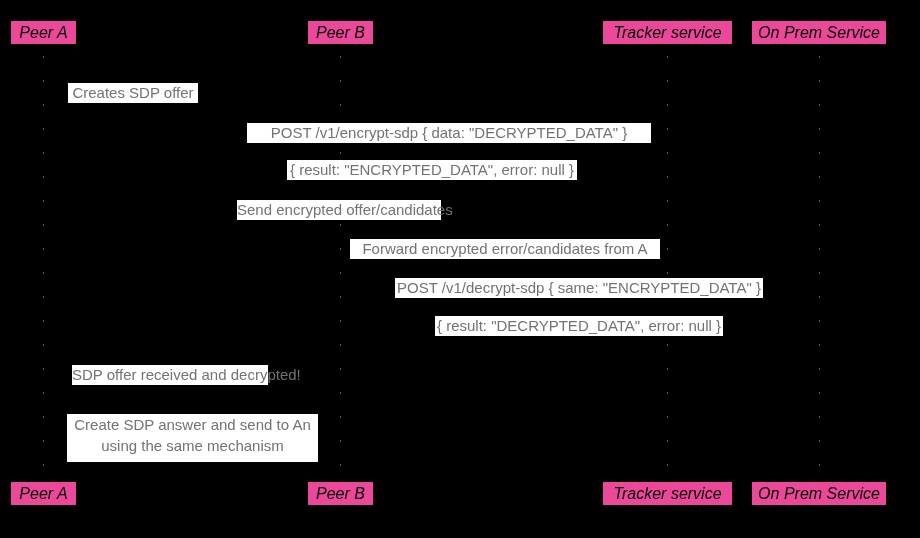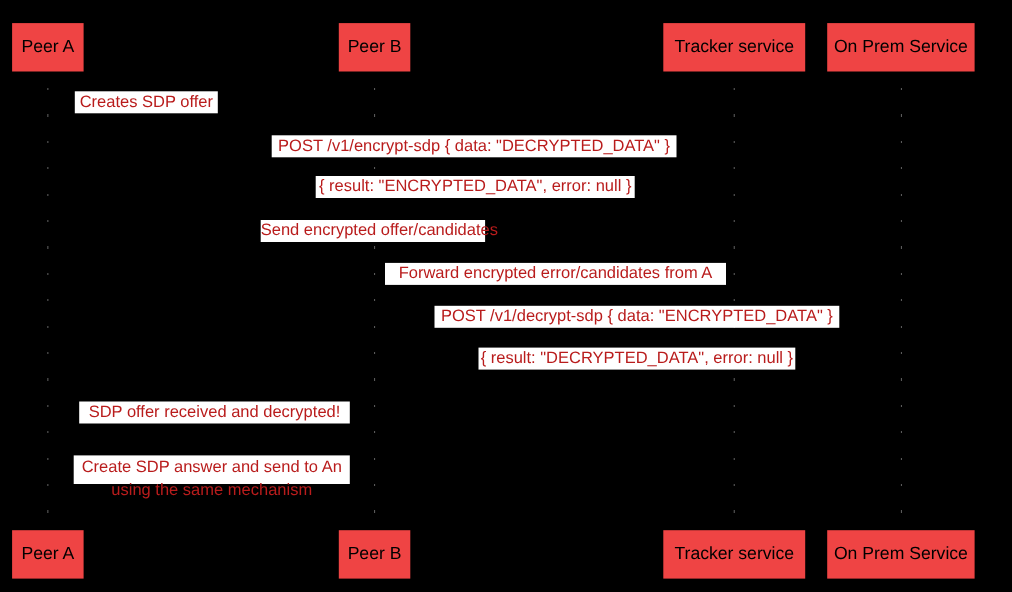--- a/index.html
+++ b/index.html
@@ -10,82 +10,83 @@
   .canvas {
     position: relative;
     width: 920px;
     height: 538px;
     background: #000000;
     overflow: hidden;
     font-family: "Liberation Sans", sans-serif;
   }
   .actor-box {
     position: absolute;
-    height: 44px;
-    background: #ef4444;
+    height: 23px;
+    background: #ec4899;
     color: #000000;
     display: flex;
     align-items: center;
     justify-content: center;
     font-size: 16px;
     box-sizing: border-box;
+    font-style: italic;
   }
   .lifeline {
     position: absolute;
     top: 56px;
     height: 426px;
     width: 1px;
     background: repeating-linear-gradient(
       to bottom,
       #5a5a5a 0px, #5a5a5a 2px,
       transparent 2px, transparent 24px
     );
   }
   .msg {
     position: absolute;
     background: #ffffff;
-    color: #b91c1c;
+    color: #737373;
     font-size: 15px;
     line-height: 20px;
     text-align: center;
     height: 20px;
     box-sizing: border-box;
     white-space: nowrap;
     z-index: 2;
   }
   .msg.note-two-line {
     white-space: normal;
-    height: 26px;
+    height: 48px;
     line-height: 21px;
     padding: 0 2px;
   }
 </style>
 </head>
 <body>
 
 <div class="canvas">
 
   <div class="lifeline" style="left:43px;"></div>
   <div class="lifeline" style="left:340px;"></div>
   <div class="lifeline" style="left:667px;"></div>
   <div class="lifeline" style="left:819px;"></div>
 
   <div class="actor-box" style="left:11px;  top:21px; width:65px;">Peer A</div>
   <div class="actor-box" style="left:308px; top:21px; width:65px;">Peer B</div>
   <div class="actor-box" style="left:603px; top:21px; width:129px;">Tracker service</div>
   <div class="actor-box" style="left:752px; top:21px; width:134px;">On Prem Service</div>
 
   <div class="msg" style="left:68px;  top:83px;  width:130px;">Creates SDP offer</div>
-  <div class="msg" style="left:247px; top:123px; width:368px;">POST /v1/encrypt-sdp { data: "DECRYPTED_DATA" }</div>
+  <div class="msg" style="left:247px; top:123px; width:404px;">POST /v1/encrypt-sdp { data: "DECRYPTED_DATA" }</div>
   <div class="msg" style="left:287px; top:160px; width:290px;">{ result: "ENCRYPTED_DATA", error: null }</div>
   <div class="msg" style="left:237px; top:200px; width:204px;">Send encrypted offer/candidates</div>
   <div class="msg" style="left:350px; top:239px; width:310px;">Forward encrypted error/candidates from A</div>
-  <div class="msg" style="left:395px; top:278px; width:368px;">POST /v1/decrypt-sdp { data: "ENCRYPTED_DATA" }</div>
+  <div class="msg" style="left:395px; top:278px; width:368px;">POST /v1/decrypt-sdp { same: "ENCRYPTED_DATA" }</div>
   <div class="msg" style="left:435px; top:316px; width:288px;">{ result: "DECRYPTED_DATA", error: null }</div>
-  <div class="msg" style="left:72px;  top:365px; width:246px;">SDP offer received and decrypted!</div>
+  <div class="msg" style="left:72px;  top:365px; width:196px;">SDP offer received and decrypted!</div>
   <div class="msg note-two-line" style="left:67px; top:414px; width:251px;">Create SDP answer and send to An using the same mechanism</div>
 
   <div class="actor-box" style="left:11px;  top:482px; width:65px;">Peer A</div>
   <div class="actor-box" style="left:308px; top:482px; width:65px;">Peer B</div>
   <div class="actor-box" style="left:603px; top:482px; width:129px;">Tracker service</div>
   <div class="actor-box" style="left:752px; top:482px; width:134px;">On Prem Service</div>
 
 </div>
 
 </body></html>

